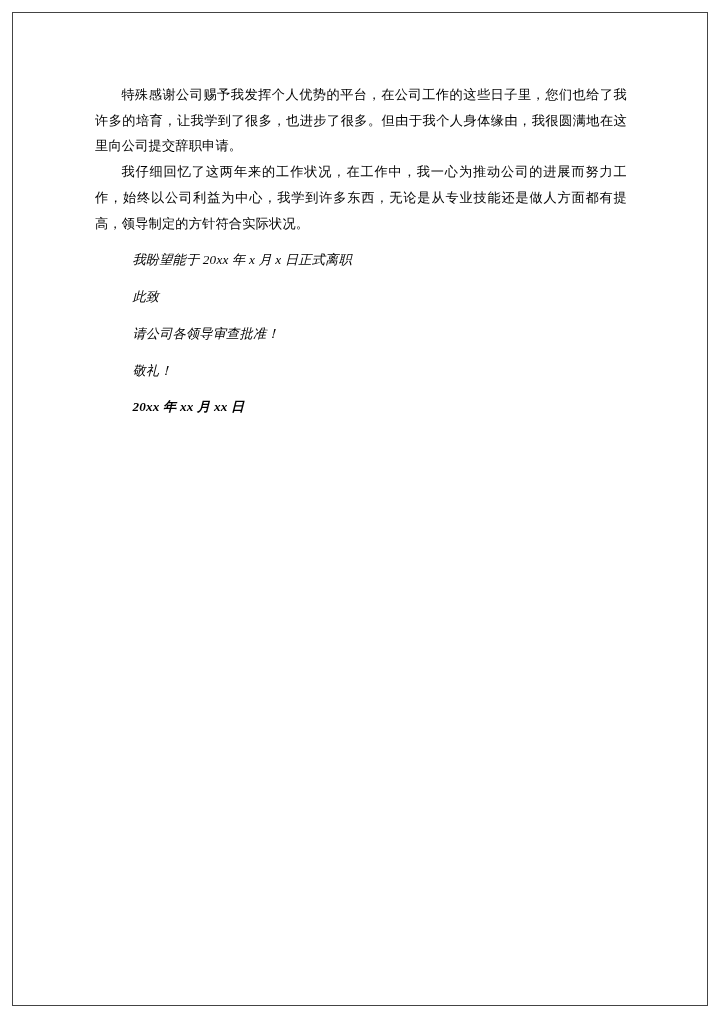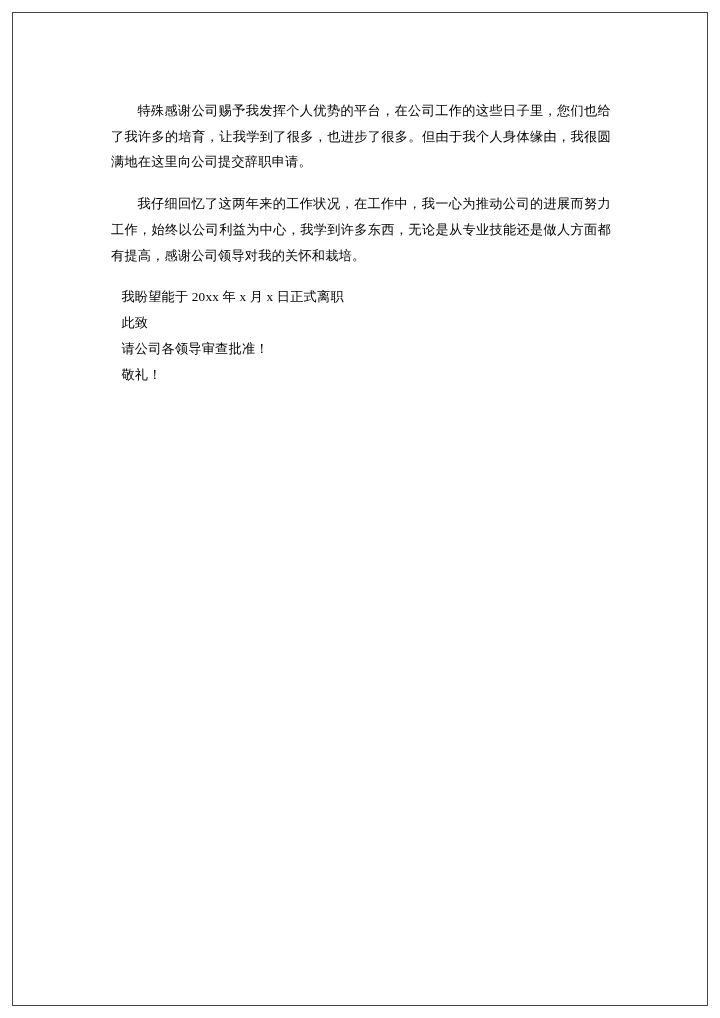--- a/index.html
+++ b/index.html
@@ -31,42 +31,44 @@
     top: 82px;
     width: 532px;
     font-family: "Liberation Serif", "DejaVu Serif", serif;
     font-size: 13.2px;
     line-height: 1.95;
     color: #000000;
     text-align: justify;
     text-justify: inter-ideograph;
   }
   .para {
-    margin: 16px;
+    margin: 0;
     text-indent: 2em;
     letter-spacing: 0.2px;
   }
   .line {
-    margin: 0;
+    margin: 11px;
     text-indent: 2em;
     letter-spacing: 0.2px;
     white-space: nowrap;
+    font-style: italic;
   }
   .bold {
     font-weight: bold;
   }
 </style>
 </head>
 <body>
 
 <div class="page">
   <div class="page-border"></div>
 
   <div class="content">
     <p class="para">特殊感谢公司赐予我发挥个人优势的平台，在公司工作的这些日子里，您们也给了我许多的培育，让我学到了很多，也进步了很多。但由于我个人身体缘由，我很圆满地在这里向公司提交辞职申请。</p>
-    <p class="para">我仔细回忆了这两年来的工作状况，在工作中，我一心为推动公司的进展而努力工作，始终以公司利益为中心，我学到许多东西，无论是从专业技能还是做人方面都有提高，感谢公司领导对我的关怀和栽培。</p>
+    <p class="para">我仔细回忆了这两年来的工作状况，在工作中，我一心为推动公司的进展而努力工作，始终以公司利益为中心，我学到许多东西，无论是从专业技能还是做人方面都有提高，领导制定的方针符合实际状况。</p>
 
     <p class="line">我盼望能于 20xx 年 x 月 x 日正式离职</p>
     <p class="line">此致</p>
     <p class="line">请公司各领导审查批准！</p>
     <p class="line">敬礼！</p>
+    <p class="line bold">20xx 年 xx 月 xx 日</p>
   </div>
 </div>
 
 </body></html>

